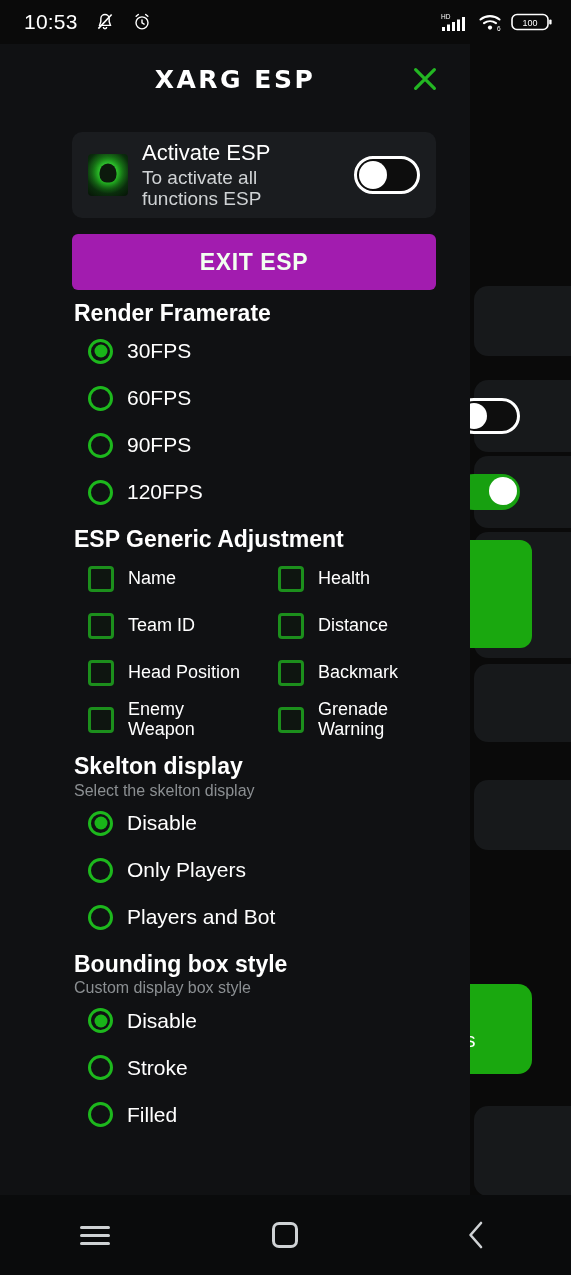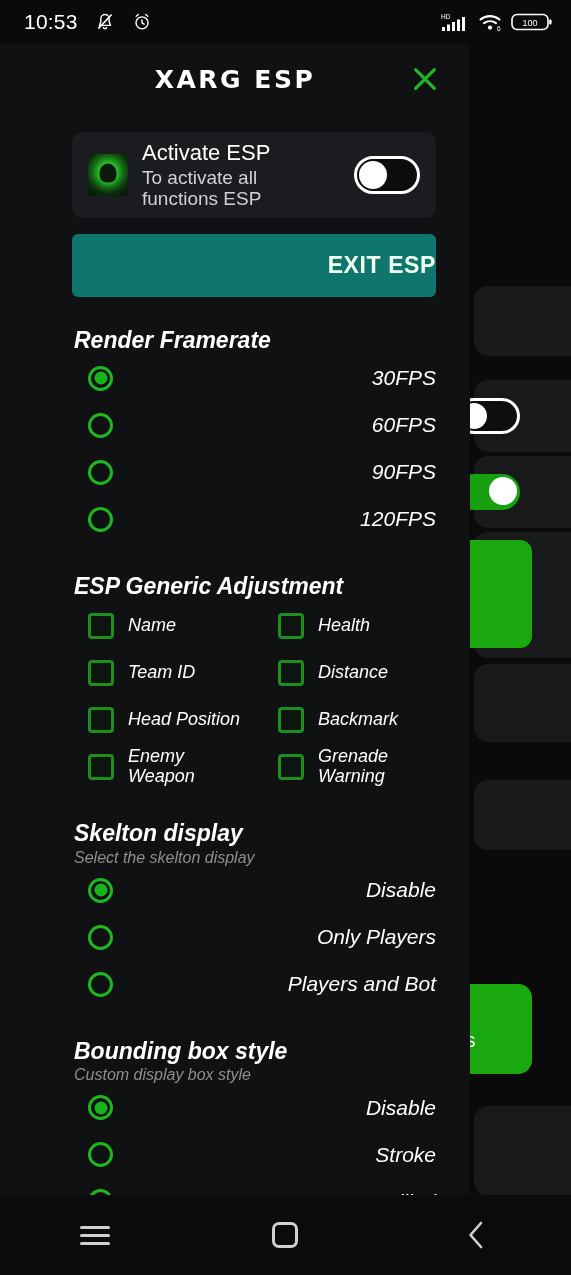--- a/index.html
+++ b/index.html
@@ -210,35 +210,34 @@
     left: 2px; top: 2px;
     width: 28px; height: 28px;
     border-radius: 50%;
     background: #ffffff;
   }
 
   
   #exit-btn {
     margin-top: 16px;
     width: 100%;
-    height: 63px;
-    background: #0f766e;
+    height: 56px;
+    background: #a21caf;
     border: none;
     border-radius: 6px;
     color: #f2fff0;
     font-size: 23px;
     font-weight: 700;
     letter-spacing: .6px;
     font-family: "Liberation Sans", sans-serif;
     cursor: pointer;
-    text-align: right;
-  }
-
-  
-  .section { margin-top: 30px; font-style: italic; }
+  }
+
+  
+  .section { margin-top: 10px; }
   .section-title {
     color: #ffffff;
     font-size: 23px;
     font-weight: 600;
     line-height: 1.2;
     margin-left: 2px;
   }
   .section-sub {
     color: #8b8f92;
     font-size: 16px;
@@ -246,21 +245,20 @@
     margin-left: 2px;
   }
 
   
   .radio-row {
     display: flex;
     align-items: center;
     gap: 14px;
     height: 47px;
     padding-left: 16px;
-    justify-content: space-between;
   }
   .radio {
     flex: 0 0 auto;
     width: 25px; height: 25px;
     border-radius: 50%;
     border: 3px solid #1db81d;
     background: transparent;
     position: relative;
   }
   .radio.sel::after {

